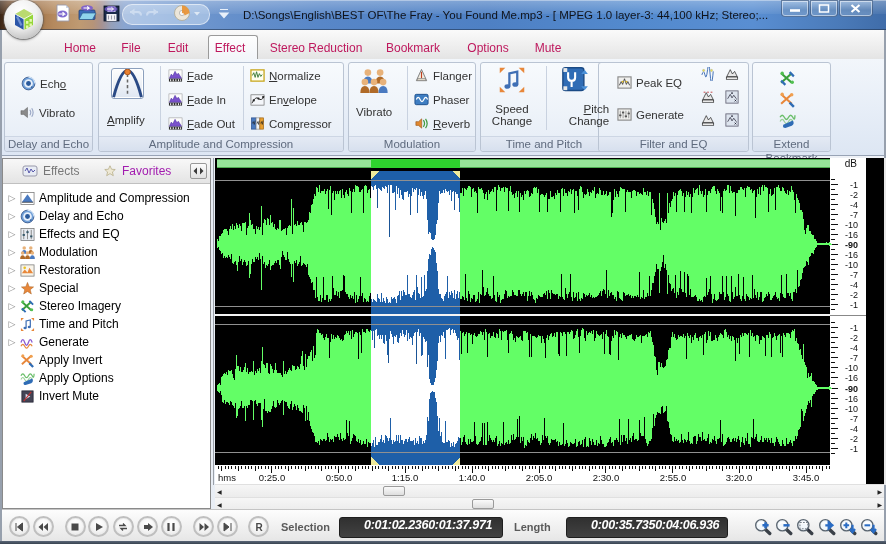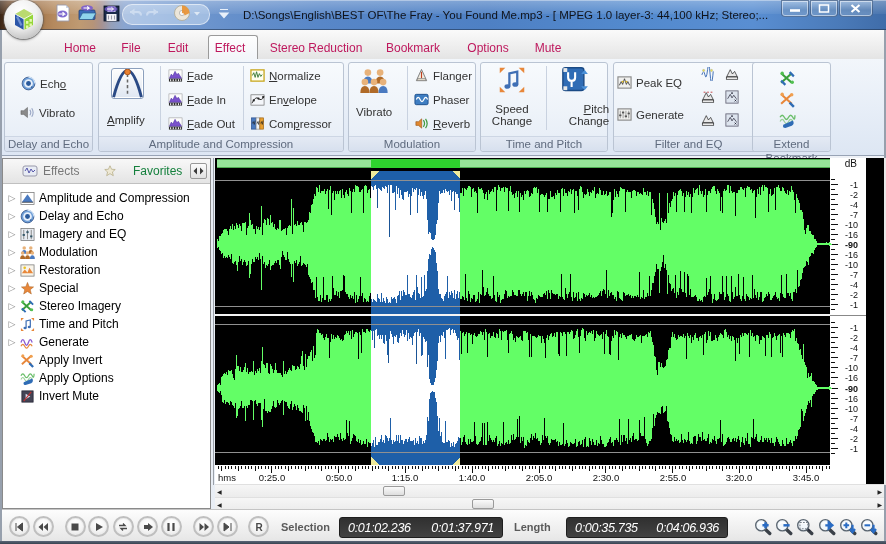--- a/index.html
+++ b/index.html
@@ -12,22 +12,22 @@
  border-top:1px solid #cdd6e4;border-radius:0 0 3px 3px}
 .vsep{position:absolute;top:66px;width:1px;height:64px;background:#c9d2e0}
 .tab{position:absolute;top:41px;font-size:12px;color:#be185d;transform:translateX(-50%)}
 .ti{position:absolute;left:6px;height:18px;display:flex;align-items:center;font-size:12px;color:#000;white-space:nowrap}
 .tar{width:12px;font-size:9px;color:#888;text-align:center;flex:none}
 .btn{position:absolute;width:21px;height:21px;border-radius:50%;
  background:radial-gradient(circle at 50% 30%,#ffffff,#f4f4f4 55%,#e2e2e2);
  border:2px solid #bfbfbf;box-shadow:0 0 0 1px #ececec inset}
 .btn svg{position:absolute;left:50%;top:50%;transform:translate(-50%,-50%)}
 .tbox{position:absolute;top:517px;height:21px;background:linear-gradient(#303030,#424242);
- border:1px solid #1e1e1e;border-radius:3px;color:#fff;font-size:12.5px;font-weight:normal;font-style:italic;
- display:flex;align-items:center;justify-content:space-between;padding:0 8px;letter-spacing:-0.3px}
+ border:1px solid #1e1e1e;border-radius:3px;color:#fff;font-size:12.5px;font-weight:bold;font-style:italic;
+ display:flex;align-items:flex-start;justify-content:space-between;padding:0 24px;letter-spacing:-0.3px}
 .blab{position:absolute;top:521px;font-size:11px;font-weight:bold;color:#5a5a5a}
 </style></head><body>
 <div class="abs" style="left:0;top:29px;width:2px;height:513px;background:#97a0ad"></div>
 <div class="abs" style="left:884px;top:29px;width:2px;height:513px;background:#97a0ad"></div>
 <div class="abs" style="left:0;top:541px;width:886px;height:3px;background:linear-gradient(#5a6678,#39434f)"></div>
 <div class="abs" style="left:0;top:0;width:886px;height:30px;background:
  linear-gradient(90deg,#392415 0%,#6b4629 1%,#96693f 3%,#b4895e 6%,#bf9a72 9%,#b69478 10.5%,#a69292 11.5%,#96a0b8 12.5%,#8aa5d0 14%,#80a2d4 16%,#7399cf 20%,#6690cb 26%,#5887c8 36%,#4e80c4 55%,#538ace 72%,#598ed2 85%,#4a7ab8 95%,#3f6ca9 100%)">
 <div style="position:absolute;left:0;top:0;right:0;height:1px;background:rgba(255,255,255,.55)"></div>
 <div style="position:absolute;left:0;top:1px;right:0;height:13px;background:linear-gradient(rgba(255,255,255,.28),rgba(255,255,255,.06))"></div>
 <div style="position:absolute;left:0;bottom:0;right:0;height:1px;background:rgba(30,45,70,.55)"></div>
@@ -116,21 +116,21 @@
   </div>
 <div class="grp" style="left:98px;width:246px">
     <div class="grplab">Amplitude and Compression</div>
   </div>
 <div class="grp" style="left:348px;width:128px">
     <div class="grplab">Modulation</div>
   </div>
 <div class="grp" style="left:480px;width:128px">
     <div class="grplab">Time and Pitch</div>
   </div>
-<div class="grp" style="left:613px;width:151px">
+<div class="grp" style="left:598px;width:151px">
     <div class="grplab">Filter and EQ</div>
   </div>
 <div class="grp" style="left:752px;width:79px">
     <div class="grplab">Extend Bookmark</div>
   </div>
 <div class="rb" style="left:21px;top:76px">
     <svg width="15" height="15" viewBox="0 0 16 16" style="flex:none">
       <circle cx="8" cy="8" r="6.8" fill="#6f9fd8" stroke="#2a4a80" stroke-width=".8"></circle>
       <circle cx="8" cy="8" r="4.6" fill="#e8f0fa"></circle>
       <circle cx="8" cy="8" r="2.6" fill="#2a5a9c"></circle>
@@ -337,21 +337,21 @@
     </svg></div>
 <div class="abs" style="left:2px;top:158px;width:209px;height:351px;border:1px solid #8a8a8a;background:#fff"></div>
 <div class="abs" style="left:3px;top:159px;width:207px;height:25px;background:linear-gradient(#f8f8f8,#e4e4e4);border-bottom:1px solid #c0c0c0"></div>
 <div class="abs" style="left:22px;top:164px;display:flex;align-items:center;gap:5px;font-size:12px;color:#777">
 <svg width="16" height="14" viewBox="0 0 16 14">
       <rect x="1" y="2" width="14" height="10" rx="2" fill="#e8ecf4" stroke="#99a" stroke-width="1"></rect>
       <path d="M3 7l2-3 2 5 2-4 2 3 2-2" stroke="#55a" stroke-width="1" fill="none"></path>
     </svg>
 <span>Effects</span>
   </div>
-<div class="abs" style="left:103px;top:164px;display:flex;align-items:center;gap:16px;font-size:12px;color:#15803d">
+<div class="abs" style="left:103px;top:164px;display:flex;align-items:center;gap:5px;font-size:12px;color:#a21caf">
 <svg width="14" height="14" viewBox="0 0 16 16">
       <path d="M8 2l1.8 4 4.2.3-3.2 2.8 1 4.3L8 11 4.2 13.4l1-4.3L2 6.3 6.2 6z" fill="#eee8d4" stroke="#b0a880" stroke-width=".8"></path>
     </svg>
 <span>Favorites</span>
   </div>
 <div class="abs" style="left:190px;top:163px;width:17px;height:16px;background:linear-gradient(#fcfcfc,#e0e0e0);border:1px solid #999;border-radius:2px">
 <svg width="15" height="14">
       <path d="M6 3.5 2.5 7 6 10.5zM9 3.5 12.5 7 9 10.5z" fill="#3a3a3a"></path>
     </svg></div>
 <div class="ti" style="top:189px">
@@ -376,21 +376,21 @@
   </div>
 <div class="ti" style="top:225px">
     <span class="tar">▷</span>
     <svg width="15" height="15" viewBox="0 0 16 16" style="flex:none;margin:0 4px 0 2px">
       <rect x="1" y="1.5" width="14" height="13" fill="#e8ecf2" stroke="#777" stroke-width=".8"></rect>
       <path d="M4 3v10M8 3v10M12 3v10" stroke="#888" stroke-width="1"></path>
       <rect x="2.8" y="7.5" width="2.4" height="2" fill="#356"></rect>
       <rect x="6.8" y="4.5" width="2.4" height="2" fill="#356"></rect>
       <rect x="10.8" y="9" width="2.4" height="2" fill="#356"></rect>
     </svg>
-    <span>Imagery and EQ</span>
+    <span>Effects and EQ</span>
   </div>
 <div class="ti" style="top:243px">
     <span class="tar">▷</span>
     <svg width="15" height="15" viewBox="0 0 16 16" style="flex:none;margin:0 4px 0 2px">
       <circle cx="4.5" cy="3.2" r="1.9" fill="#e8b27a"></circle>
       <path d="M1.9 9.4 q0-4 2.6-4 q2.6 0 2.6 4z" fill="#4a7ac0"></path>
       <circle cx="11.5" cy="3.2" r="1.9" fill="#e8b27a"></circle>
       <path d="M8.9 9.4 q0-4 2.6-4 q2.6 0 2.6 4z" fill="#b06a28"></path>
       <circle cx="2.8" cy="8.6" r="1.9" fill="#e8b27a"></circle>
       <path d="M0.19999999999999973 14.8 q0-4 2.6-4 q2.6 0 2.6 4z" fill="#b06a28"></path>

